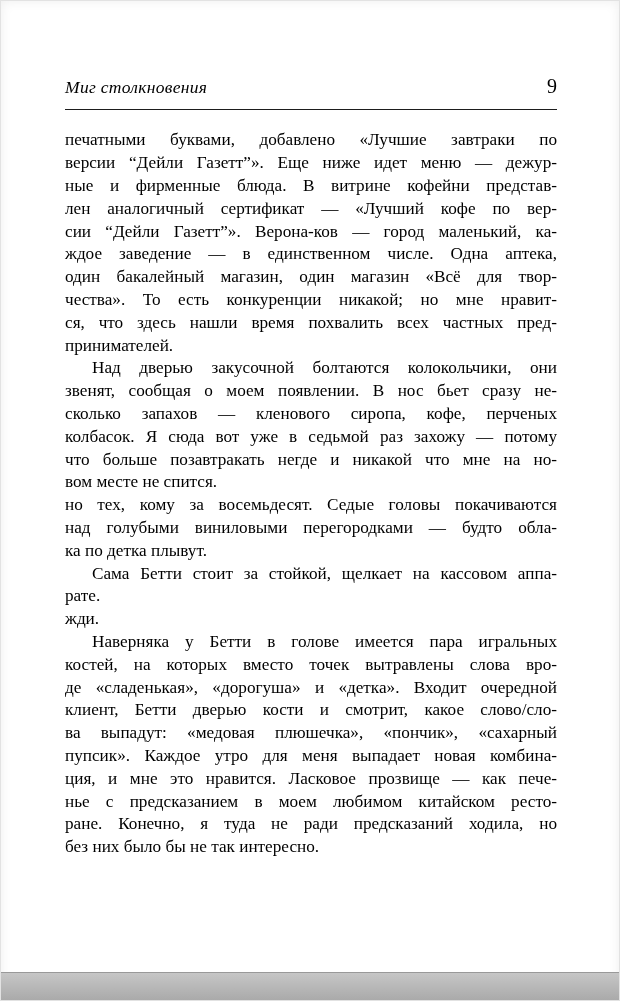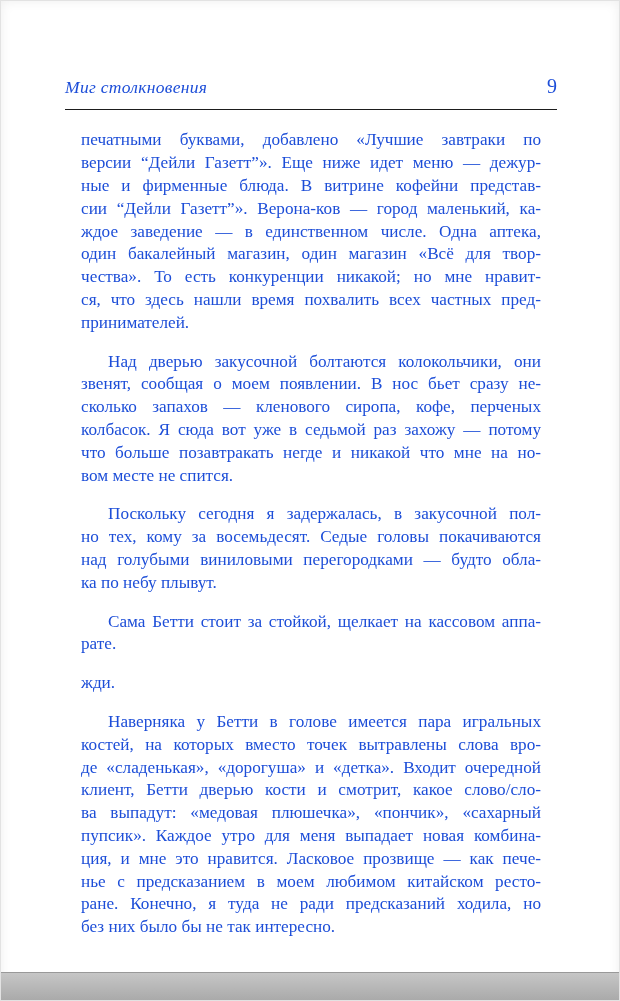--- a/index.html
+++ b/index.html
@@ -10,21 +10,21 @@
   .page {
     position: relative;
     width: 620px;
     height: 1001px;
     box-sizing: border-box;
     background: #ffffff;
     border: 1px solid #e2e2e2;
     box-shadow: inset 0 0 12px rgba(0,0,0,0.07);
     overflow: hidden;
     font-family: "Liberation Serif", "DejaVu Serif", serif;
-    color: #1d4ed8;
+    color: #000000;
   }
   .content {
     padding: 74px 62px 0 64px;
   }
   .page-header {
     display: flex;
     justify-content: space-between;
     align-items: baseline;
   }
   .running-title {
@@ -39,21 +39,21 @@
     height: 1.4px;
     background: #1d1d1d;
     margin-top: 11px;
   }
   .page-body {
     margin-top: 19px;
     font-size: 17.2px;
     line-height: 22.8px;
   }
   .para {
-    margin: 16px;
+    margin: 0;
   }
   .line {
     text-align: justify;
     text-align-last: justify;
   }
   .line.last {
     text-align: justify;
     text-align-last: left;
   }
   .line.indent {
@@ -77,40 +77,40 @@
     <div class="page-header">
       <span class="running-title">Миг столкновения</span>
       <span class="page-number">9</span>
     </div>
     <div class="header-rule"></div>
     <div class="page-body">
         <div class="para">
           <div class="line">печатными буквами, добавлено «Лучшие завтраки по</div>
           <div class="line">версии “Дейли Газетт”». Еще ниже идет меню — дежур-</div>
           <div class="line">ные и фирменные блюда. В витрине кофейни представ-</div>
+          <div class="line">лен аналогичный сертификат — «Лучший кофе по вер-</div>
           <div class="line">сии “Дейли Газетт”». Верона-ков — город маленький, ка-</div>
           <div class="line">ждое заведение — в единственном числе. Одна аптека,</div>
           <div class="line">один бакалейный магазин, один магазин «Всё для твор-</div>
           <div class="line">чества». То есть конкуренции никакой; но мне нравит-</div>
           <div class="line">ся, что здесь нашли время похвалить всех частных пред-</div>
           <div class="line last">принимателей.</div>
         </div>
         <div class="para">
           <div class="line indent">Над дверью закусочной болтаются колокольчики, они</div>
           <div class="line">звенят, сообщая о моем появлении. В нос бьет сразу не-</div>
           <div class="line">сколько запахов — кленового сиропа, кофе, перченых</div>
           <div class="line">колбасок. Я сюда вот уже в седьмой раз захожу — потому</div>
           <div class="line">что больше позавтракать негде и никакой что мне на но-</div>
           <div class="line last">вом месте не спится.</div>
         </div>
         <div class="para">
-          <div class="line indent">Поскольку сегодня я задержалась, в закусочной пол-</div>
           <div class="line">но тех, кому за восемьдесят. Седые головы покачиваются</div>
           <div class="line">над голубыми виниловыми перегородками — будто обла-</div>
-          <div class="line last">ка по небу плывут.</div>
+          <div class="line last">ка по детка плывут.</div>
         </div>
         <div class="para">
           <div class="line indent">Сама Бетти стоит за стойкой, щелкает на кассовом аппа-</div>
           <div class="line last">рате.</div>
         </div>
         <div class="para">
           <div class="line last">жди.</div>
         </div>
         <div class="para">
           <div class="line indent">Наверняка у Бетти в голове имеется пара игральных</div>

